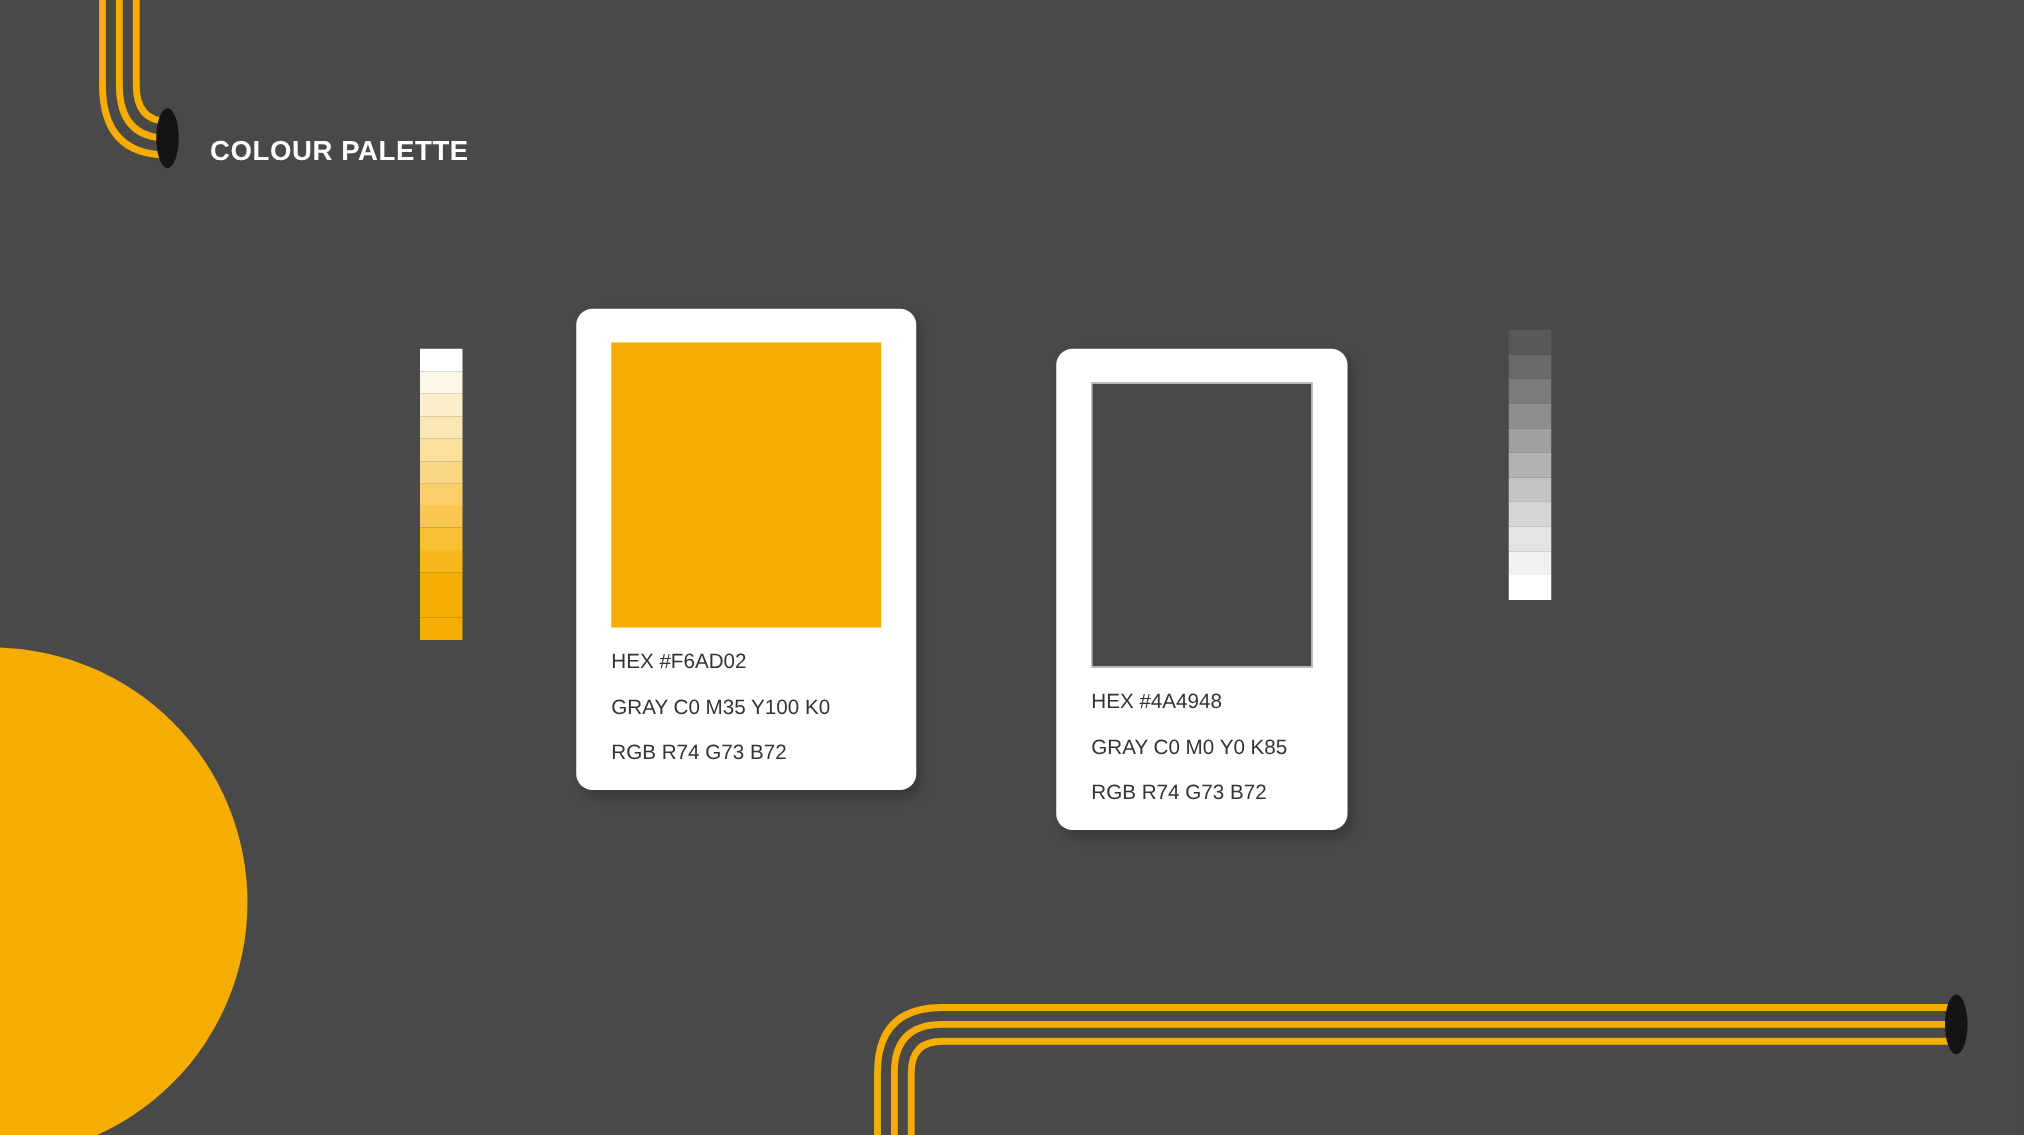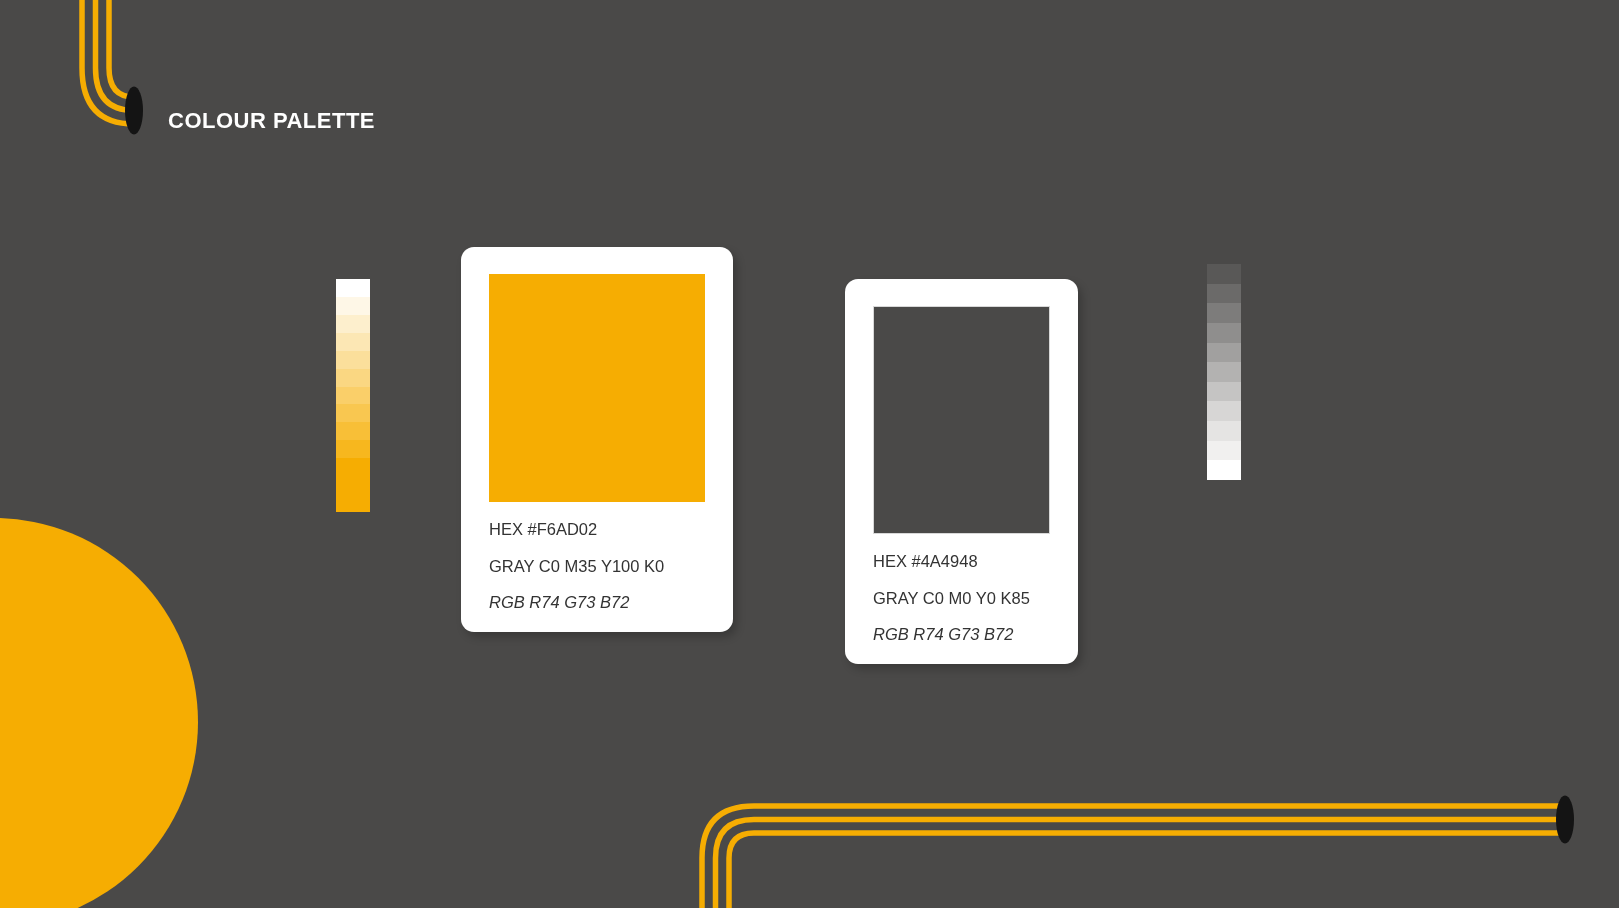--- a/index.html
+++ b/index.html
@@ -91,21 +91,21 @@
   .swatch-specs {
     margin-top: 19px;
   }
   .swatch-specs .spec-line {
     font-size: 16.5px;
     color: #333333;
     line-height: 1;
     margin-bottom: 20px;
     white-space: nowrap;
   }
-  .swatch-specs .spec-line:last-child { margin-bottom: 0; font-style: italic; }
+  .swatch-specs .spec-line:last-child { margin-bottom: 0; }
 </style>
 </head>
 <body style="background: rgb(74, 73, 72);">
 
 <div id="slide" style="background: rgb(74, 73, 72);">
 
   <div id="brand-circle" style="background: rgb(246, 173, 2);"></div>
 
   <svg class="cables" id="cables-top-left" viewBox="0 0 200 170">
     <g fill="none" stroke="#F6AD02" stroke-width="5.5" stroke-linecap="butt">

